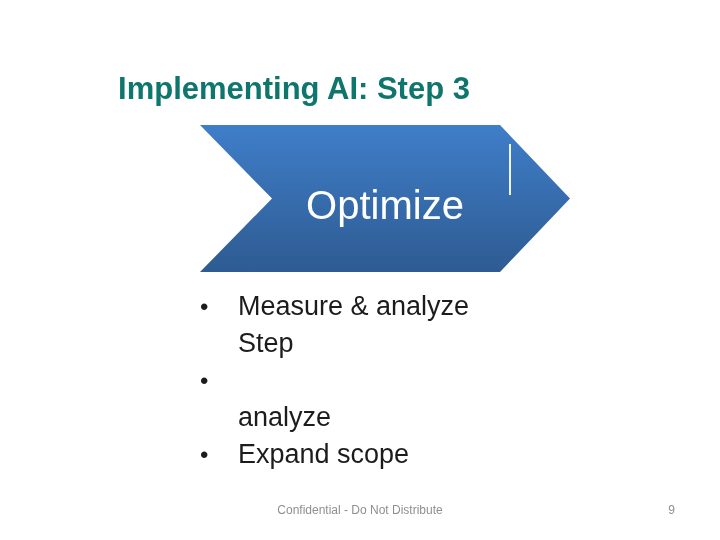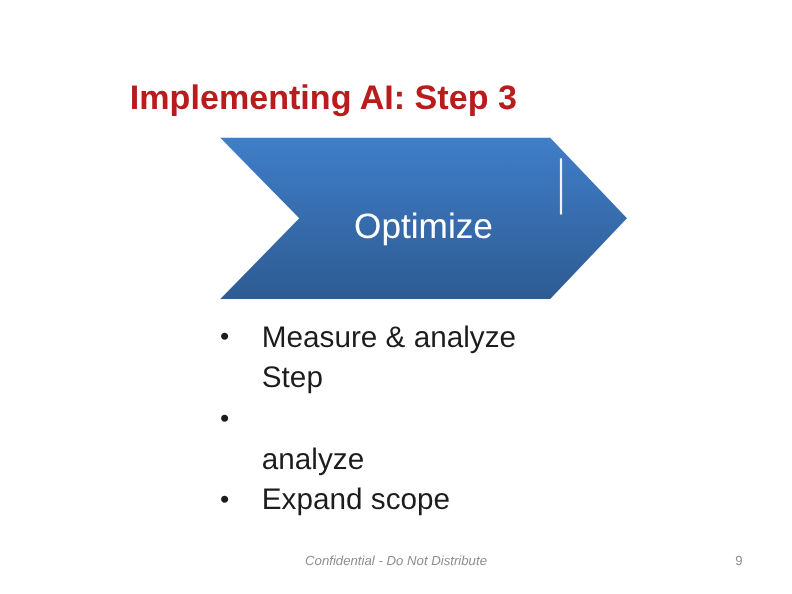--- a/index.html
+++ b/index.html
@@ -16,21 +16,21 @@
     overflow: hidden;
   }
   .slide-title {
     position: absolute;
     top: 71px;
     left: 0;
     width: 588px;
     text-align: center;
     font-size: 31px;
     font-weight: 600;
-    color: #b91c1c;
+    color: #0f766e;
     letter-spacing: 0px;
     white-space: nowrap;
   }
   .arrow-wrap {
     position: absolute;
     left: 200px;
     top: 125px;
     width: 370px;
     height: 147px;
   }
@@ -42,21 +42,21 @@
   .arrow-label {
     position: absolute;
     left: 200px;
     top: 125px;
     width: 370px;
     height: 160px;
     display: flex;
     align-items: center;
     justify-content: center;
     color: #ffffff;
-    font-size: 32px;
+    font-size: 40px;
     font-weight: 400;
     pointer-events: none;
   }
   .text-cursor {
     position: absolute;
     left: 509px;
     top: 144px;
     width: 2px;
     height: 51px;
     background: #eef4fa;
@@ -84,21 +84,20 @@
     margin-left: 15px;
   }
   .footer-text {
     position: absolute;
     left: 0;
     width: 720px;
     top: 503px;
     text-align: center;
     font-size: 12px;
     color: #8f8f8f;
-    font-style: italic;
   }
   .page-number {
     position: absolute;
     right: 45px;
     top: 503px;
     font-size: 12px;
     color: #8f8f8f;
   }
 </style>
 </head>

